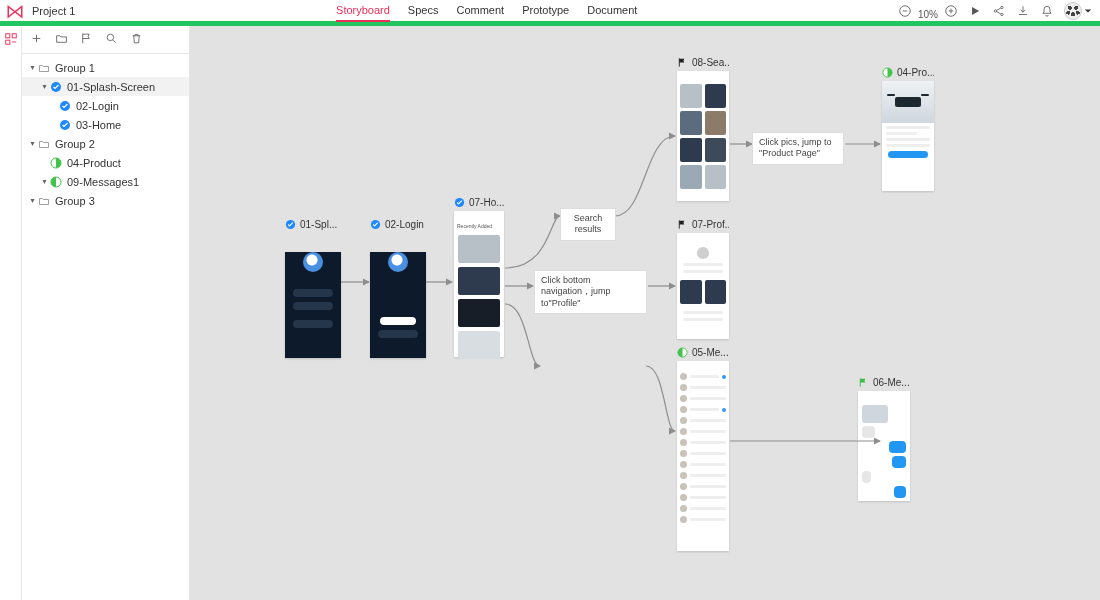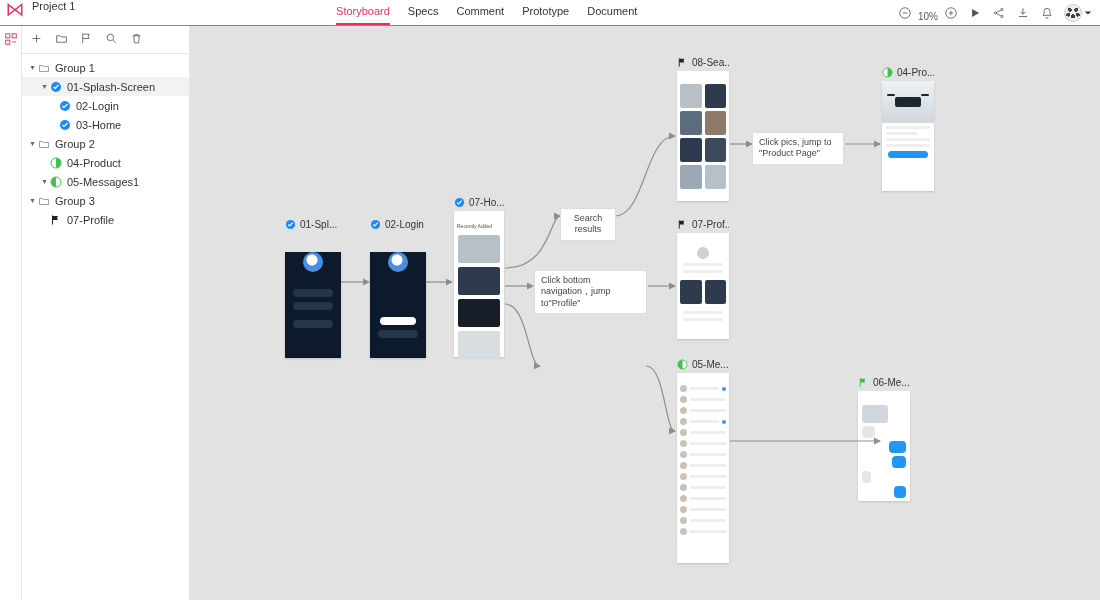--- a/index.html
+++ b/index.html
@@ -1,19 +1,19 @@
 <!DOCTYPE html>
 <html><head>
 <meta charset="utf-8">
 <style>
   * { box-sizing: border-box; margin: 0; padding: 0; font-family: -apple-system, "Segoe UI", Arial, sans-serif; }
   html, body { width: 1100px; height: 600px; overflow: hidden; background: #fff; }
 
   
-  .header { height: 26px; border-bottom: 1px solid #22c55e; display: flex; font-size: 11px; color: #333; }
+  .header { height: 26px; border-bottom: 5px solid #22c55e; display: flex; align-items: center; font-size: 11px; color: #333; }
   .logo { width: 18px; height: 18px; margin: 0 8px 0 6px; }
   .project-name { font-weight: 500; }
   .tabs { flex: 1; display: flex; justify-content: center; gap: 18px; }
   .tab { padding: 5px 0 4px; cursor: pointer; }
   .tab.active { color: #eb2f5b; border-bottom: 2px solid #eb2f5b; }
   .header-right { display: flex; align-items: center; gap: 10px; padding-right: 8px; }
   .zoom-group { display: flex; align-items: center; gap: 6px; }
   .icon-btn { width: 14px; height: 14px; cursor: pointer; display: inline-flex; align-items: center; justify-content: center; }
   .icon-btn svg { width: 14px; height: 14px; stroke: #555; fill: none; stroke-width: 1.4; }
   .zoom-label { font-size: 10px; color: #555; margin-top: 8px; }
@@ -252,41 +252,31 @@
         <span>04-Product</span>
       </div>
       <div class="tree-row pad1">
         <span class="caret">▾</span>
         <span class="tree-icon">
             <svg viewBox="0 0 24 24">
               <circle cx="12" cy="12" r="10" fill="#fff" stroke="#42c34a" stroke-width="2"></circle>
               <path d="M12 2a10 10 0 0 0 0 20z" fill="#42c34a"></path>
             </svg>
           </span>
-        <span>05-Messages1</span>
+        <span>09-Messages1</span>
       </div>
 
       <div class="tree-row pad0">
         <span class="caret">▾</span>
         <span class="tree-icon">
             <svg viewBox="0 0 24 24" stroke="#888" fill="none" stroke-width="1.6">
               <path d="M3 7h6l2 2h10v10H3z"></path>
             </svg>
           </span>
         <span>Group 3</span>
-      </div>
-      <div class="tree-row pad1">
-        <span class="caret"></span>
-        <span class="tree-icon">
-            <svg viewBox="0 0 24 24">
-              <path d="M5 3v18" stroke="#222" stroke-width="2"></path>
-              <path d="M5 4h11l-2 4 2 4H5z" fill="#222"></path>
-            </svg>
-          </span>
-        <span>07-Profile</span>
       </div>
     </div>
   </div>
 
   <div class="canvas">
 
     <svg class="wires" viewBox="0 0 910 574" preserveAspectRatio="none">
       <defs>
           <marker id="ah" markerWidth="6" markerHeight="6" refX="5" refY="3" orient="auto">
             <path class="arrow" d="M0 0L6 3L0 6z"></path>
@@ -405,21 +395,21 @@
           <div class="pf-line"></div>
         <div class="pf-cards">
             <div class="pf-card"></div>
             <div class="pf-card"></div>
           </div>
         <div class="pf-line"></div>
           <div class="pf-line"></div>
       </div>
     </div>
 
-    <div class="node" style="left:487px;top:332px;width:52px">
+    <div class="node" style="left:487px;top:320px;width:52px">
       <div class="node-head">
         <svg class="status" viewBox="0 0 24 24">
             <circle cx="12" cy="12" r="10" fill="#fff" stroke="#42c34a" stroke-width="2"></circle>
             <path d="M12 2a10 10 0 0 0 0 20z" fill="#42c34a"></path>
           </svg>
         <span>05-Me...</span>
       </div>
       <div class="frame" style="width:52px;height:190px">
         <div class="light-head"></div>
         <div class="msg-row">

